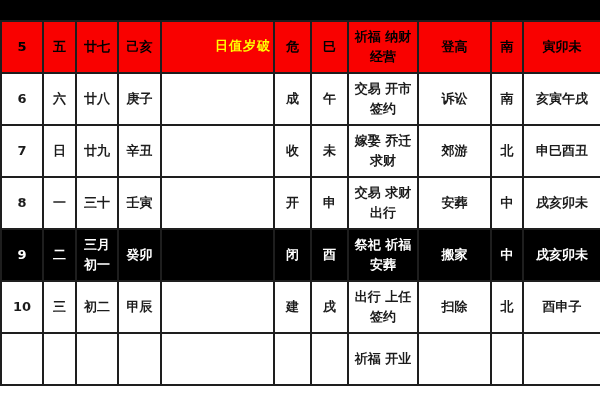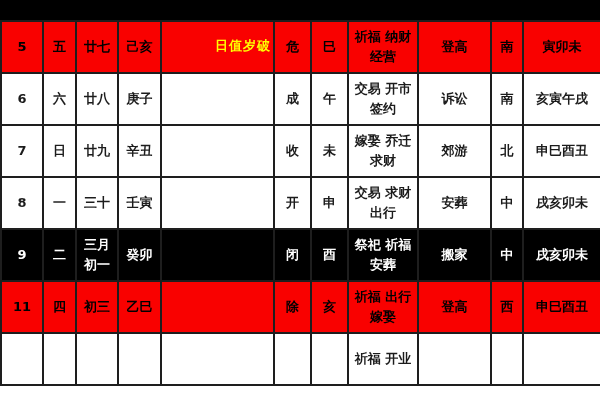--- a/index.html
+++ b/index.html
@@ -140,33 +140,33 @@
         <td>癸卯</td>
         <td></td>
         <td>闭</td>
         <td>酉</td>
         <td>祭祀 祈福
 安葬</td>
         <td>搬家</td>
         <td>中</td>
         <td>戌亥卯未</td>
       </tr>
-      <tr class="row-red">
-        <td>11</td>
-        <td>四</td>
-        <td>初三</td>
-        <td>乙巳</td>
+      <tr class="row-white">
+        <td>10</td>
+        <td>三</td>
+        <td>初二</td>
+        <td>甲辰</td>
         <td></td>
-        <td>除</td>
-        <td>亥</td>
-        <td>祈福 出行
-嫁娶</td>
-        <td>登高</td>
-        <td>西</td>
-        <td>申巳酉丑</td>
+        <td>建</td>
+        <td>戌</td>
+        <td>出行 上任
+签约</td>
+        <td>扫除</td>
+        <td>北</td>
+        <td>酉申子</td>
       </tr>
       <tr class="row-white partial">
         <td></td>
         <td></td>
         <td></td>
         <td></td>
         <td></td>
         <td></td>
         <td></td>
         <td>祈福 开业</td>

